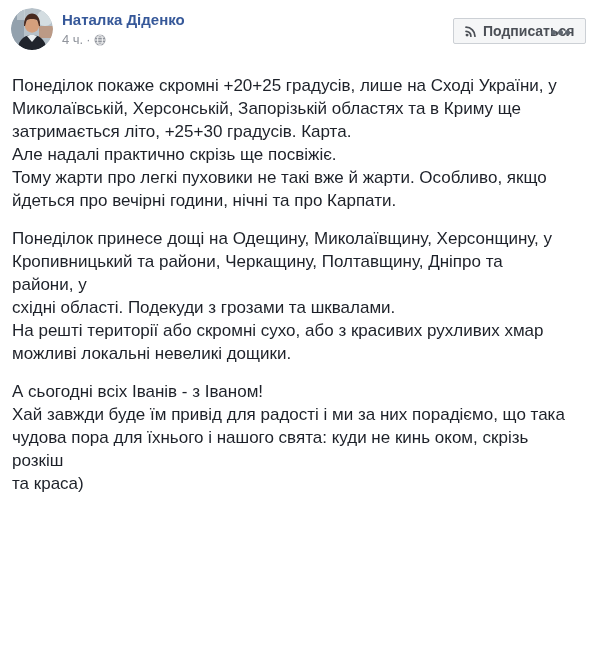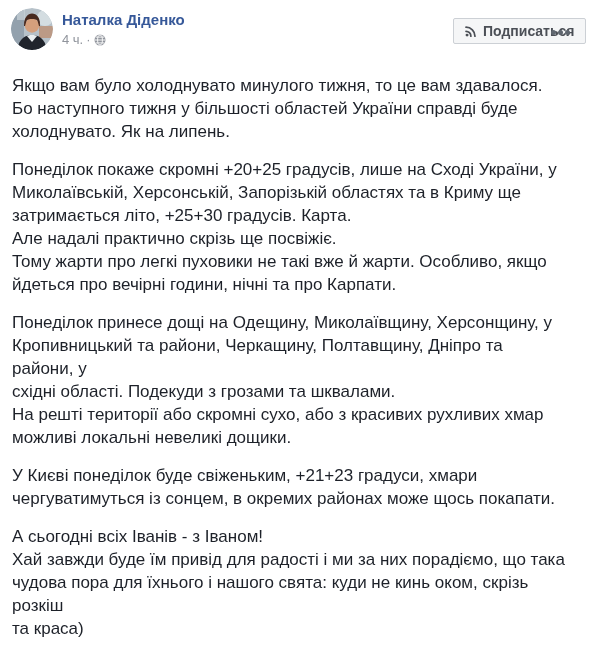--- a/index.html
+++ b/index.html
@@ -125,35 +125,30 @@
 
     <div class="more">
       <span class="d"></span>
       <span class="d"></span>
       <span class="d"></span>
     </div>
 
   </div>
 
   <div class="content" id="post-content">
-      <p>Якщо вам було холоднувато минулого тижня, то це вам здавалося.
-Бо наступного тижня у більшості областей України справді буде
-холоднувато. Як на липень.</p>
       <p>Понеділок покаже скромні +20+25 градусів, лише на Сході України, у
 Миколаївській, Херсонській, Запорізькій областях та в Криму ще
 затримається літо, +25+30 градусів. Карта.
 Але надалі практично скрізь ще посвіжіє.
 Тому жарти про легкі пуховики не такі вже й жарти. Особливо, якщо
 йдеться про вечірні години, нічні та про Карпати.</p>
       <p>Понеділок принесе дощі на Одещину, Миколаївщину, Херсонщину, у
 Кропивницький та райони, Черкащину, Полтавщину, Дніпро та райони, у
 східні області. Подекуди з грозами та шквалами.
 На решті території або скромні сухо, або з красивих рухливих хмар
 можливі локальні невеликі дощики.</p>
-      <p>У Києві понеділок буде свіженьким, +21+23 градуси, хмари
-чергуватимуться із сонцем, в окремих районах може щось покапати.</p>
       <p>А сьогодні всіх Іванів - з Іваном!
 Хай завжди буде їм привід для радості і ми за них порадіємо, що така
 чудова пора для їхнього і нашого свята: куди не кинь оком, скрізь розкіш
 та краса)</p>
     </div>
 
 </div>
 
 </body></html>

